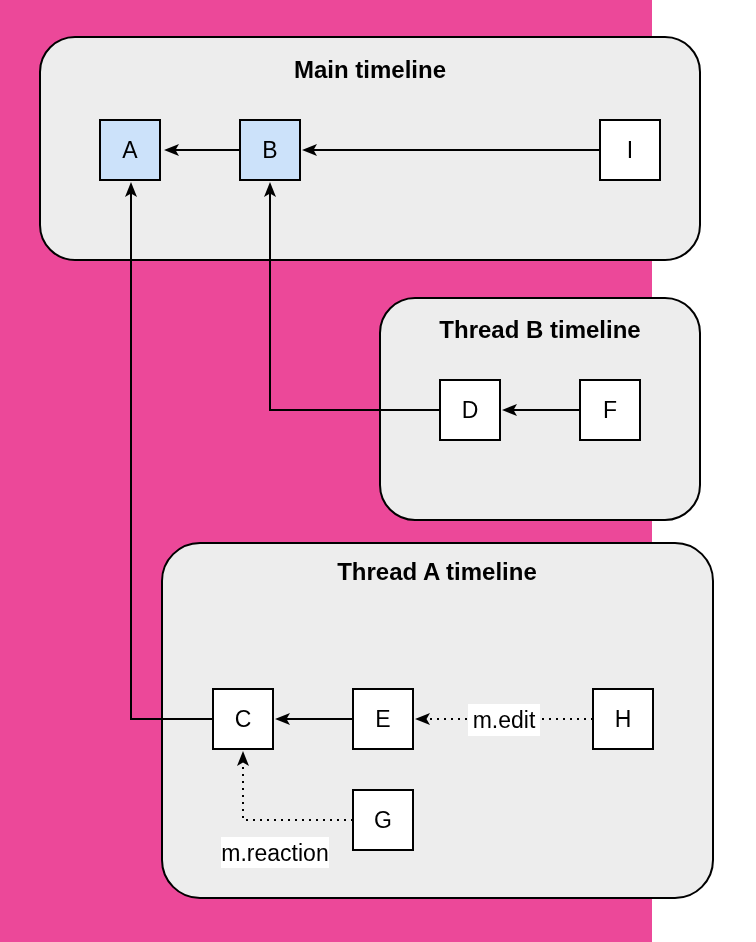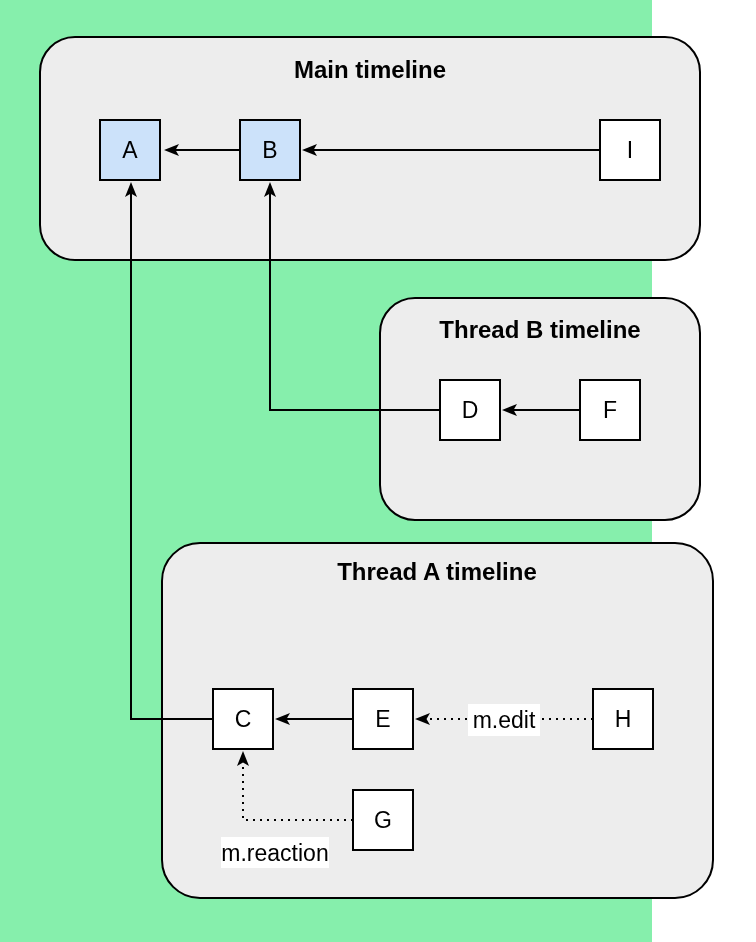--- a/index.html
+++ b/index.html
@@ -5,21 +5,21 @@
   html, body {
     margin: 0;
     padding: 0;
     background: #ffffff;
     font-family: "Liberation Sans", sans-serif;
   }
   .canvas {
     width: 652px;
     height: 942px;
     position: relative;
-    background: #86efac;
+    background: #ec4899;
   }
   svg text {
     font-family: "Liberation Sans", sans-serif;
     fill: #000000;
   }
   .container-title {
     font-size: 24px;
     font-weight: bold;
   }
   .node-label {

